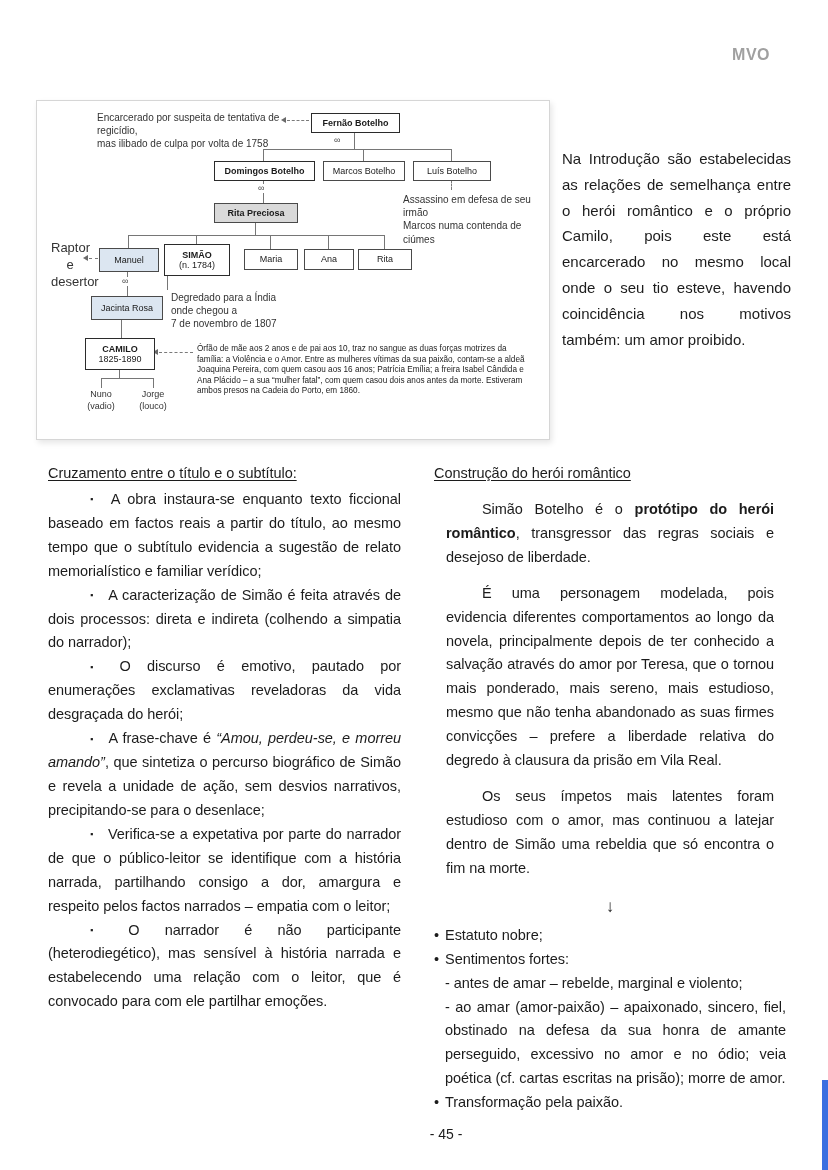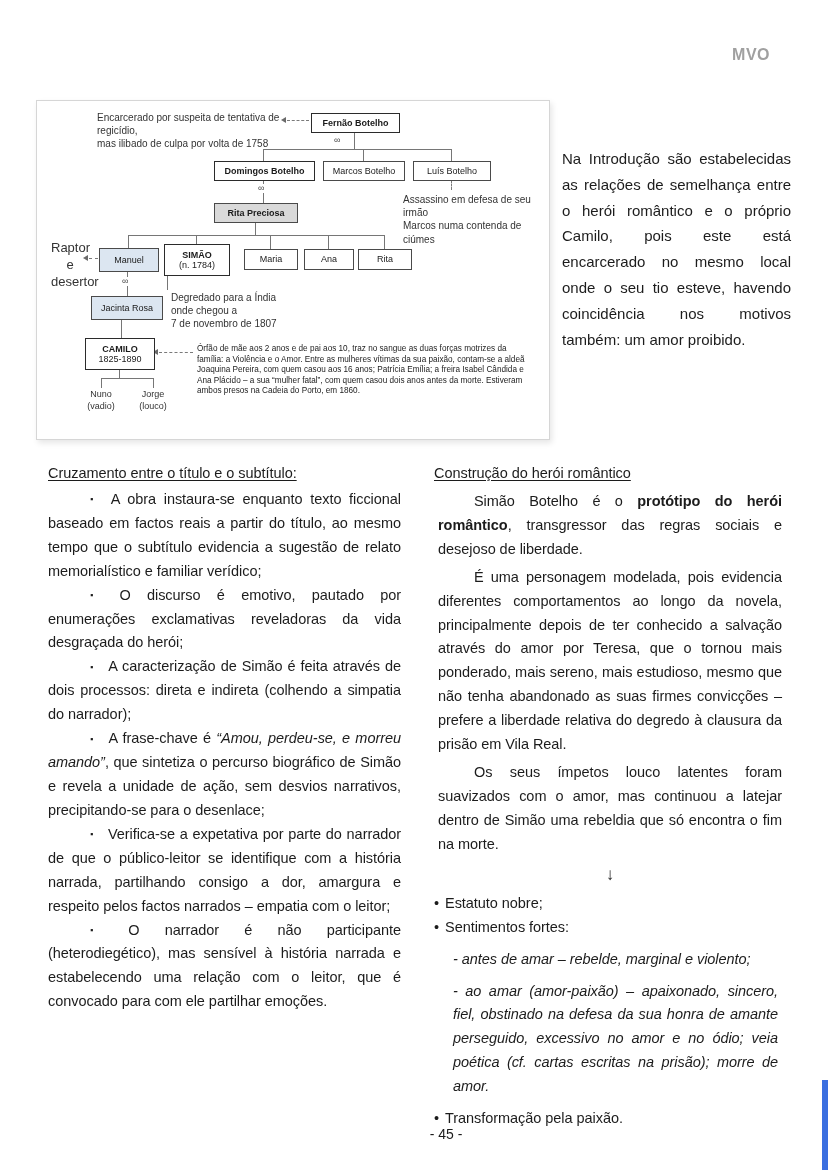--- a/index.html
+++ b/index.html
@@ -35,25 +35,25 @@
   .intro{position:absolute;left:562px;top:146px;width:229px;font-size:15px;line-height:1.72;text-align:justify;}
   .intro p{margin:0;}
 
   
   .col{position:absolute;top:462px;width:353px;font-size:14.5px;line-height:1.65;text-align:justify;letter-spacing:-0.05px;}
   .col-left{left:48px;}
   .col-right{left:434px;width:352px;}
   .col-heading{text-decoration:underline;text-underline-offset:2px;margin:0 0 2px 0;text-align:left;}
   .lbullet{margin:0;text-indent:42px;}
   .sq{font-size:9px;padding-right:14px;vertical-align:1.5px;}
-  .rpara{margin:4px;text-indent:36px;}
+  .rpara{margin:12px;text-indent:36px;}
   .arrow-line{margin:3px 0;text-align:center;font-size:17px;font-weight:bold;text-indent:0;}
   .rbullet{margin:0;}
   .rbullet .dot{padding-right:6px;}
-  .rsub{margin:8px;padding-left:11px;font-style:italic;}
+  .rsub{margin:0;padding-left:11px;}
   em{font-style:italic;}
   b{font-weight:bold;}
 
   
   .footer{position:absolute;left:0;top:1126px;width:100%;text-align:center;font-size:14px;color:#1c1c1c;padding-left:32px;}
   .scroll-thumb{position:absolute;right:0;top:1080px;width:6px;height:90px;background:#3b6fe0;}
 </style>
 </head>
 <body>
 
@@ -169,39 +169,39 @@
 
   <div class="intro">
     <p>Na Introdução são estabelecidas as relações de semelhança entre o herói romântico e o próprio Camilo, pois este está encarcerado no mesmo local onde o seu tio esteve, havendo coincidência nos motivos também: um amor proibido.</p>
   </div>
 
   <div class="col col-left">
     <div class="col-heading">Cruzamento entre o título e o subtítulo:</div>
 
     <p class="lbullet"><span class="sq">▪</span><span>A obra instaura-se enquanto texto ficcional baseado em factos reais a partir do título, ao mesmo tempo que o subtítulo evidencia a sugestão de relato memorialístico e familiar verídico;</span></p>
 
+    <p class="lbullet"><span class="sq">▪</span><span>A caracterização de Simão é feita através de dois processos: direta e indireta (colhendo a simpatia do narrador);</span></p>
+
     <p class="lbullet"><span class="sq">▪</span><span>O discurso é emotivo, pautado por enumerações exclamativas reveladoras da vida desgraçada do herói;</span></p>
-
-    <p class="lbullet"><span class="sq">▪</span><span>A caracterização de Simão é feita através de dois processos: direta e indireta (colhendo a simpatia do narrador);</span></p>
 
     <p class="lbullet"><span class="sq">▪</span><span>A frase-chave é </span><em>“Amou, perdeu-se, e morreu amando”</em><span>, que sintetiza o percurso biográfico de Simão e revela a unidade de ação, sem desvios narrativos, precipitando-se para o desenlace;</span></p>
 
     <p class="lbullet"><span class="sq">▪</span><span>Verifica-se a expetativa por parte do narrador de que o público-leitor se identifique com a história narrada, partilhando consigo a dor, amargura e respeito pelos factos narrados – empatia com o leitor;</span></p>
 
     <p class="lbullet"><span class="sq">▪</span><span>O narrador é não participante (heterodiegético), mas sensível à história narrada e estabelecendo uma relação com o leitor, que é convocado para com ele partilhar emoções.</span></p>
   </div>
 
   <div class="col col-right">
     <div class="col-heading">Construção do herói romântico</div>
 
     <p class="rpara"><span>Simão Botelho é o </span><b>protótipo do herói romântico</b><span>, transgressor das regras sociais e desejoso de liberdade.</span></p>
 
     <p class="rpara">É uma personagem modelada, pois evidencia diferentes comportamentos ao longo da novela, principalmente depois de ter conhecido a salvação através do amor por Teresa, que o tornou mais ponderado, mais sereno, mais estudioso, mesmo que não tenha abandonado as suas firmes convicções – prefere a liberdade relativa do degredo à clausura da prisão em Vila Real.</p>
 
-    <p class="rpara">Os seus ímpetos louco latentes foram suavizados com o amor, mas continuou a latejar dentro de Simão uma rebeldia que só encontra o fim na morte.</p>
+    <p class="rpara">Os seus ímpetos mais latentes foram estudioso com o amor, mas continuou a latejar dentro de Simão uma rebeldia que só encontra o fim na morte.</p>
 
     <p class="arrow-line">↓</p>
 
     <p class="rbullet"><span class="dot">•</span><span>Estatuto nobre;</span></p>
 
     <p class="rbullet"><span class="dot">•</span><span>Sentimentos fortes:</span></p>
 
     <p class="rsub">- antes de amar – rebelde, marginal e violento;</p>
 
     <p class="rsub">- ao amar (amor-paixão) – apaixonado, sincero, fiel, obstinado na defesa da sua honra de amante perseguido, excessivo no amor e no ódio; veia poética (cf. cartas escritas na prisão); morre de amor.</p>

